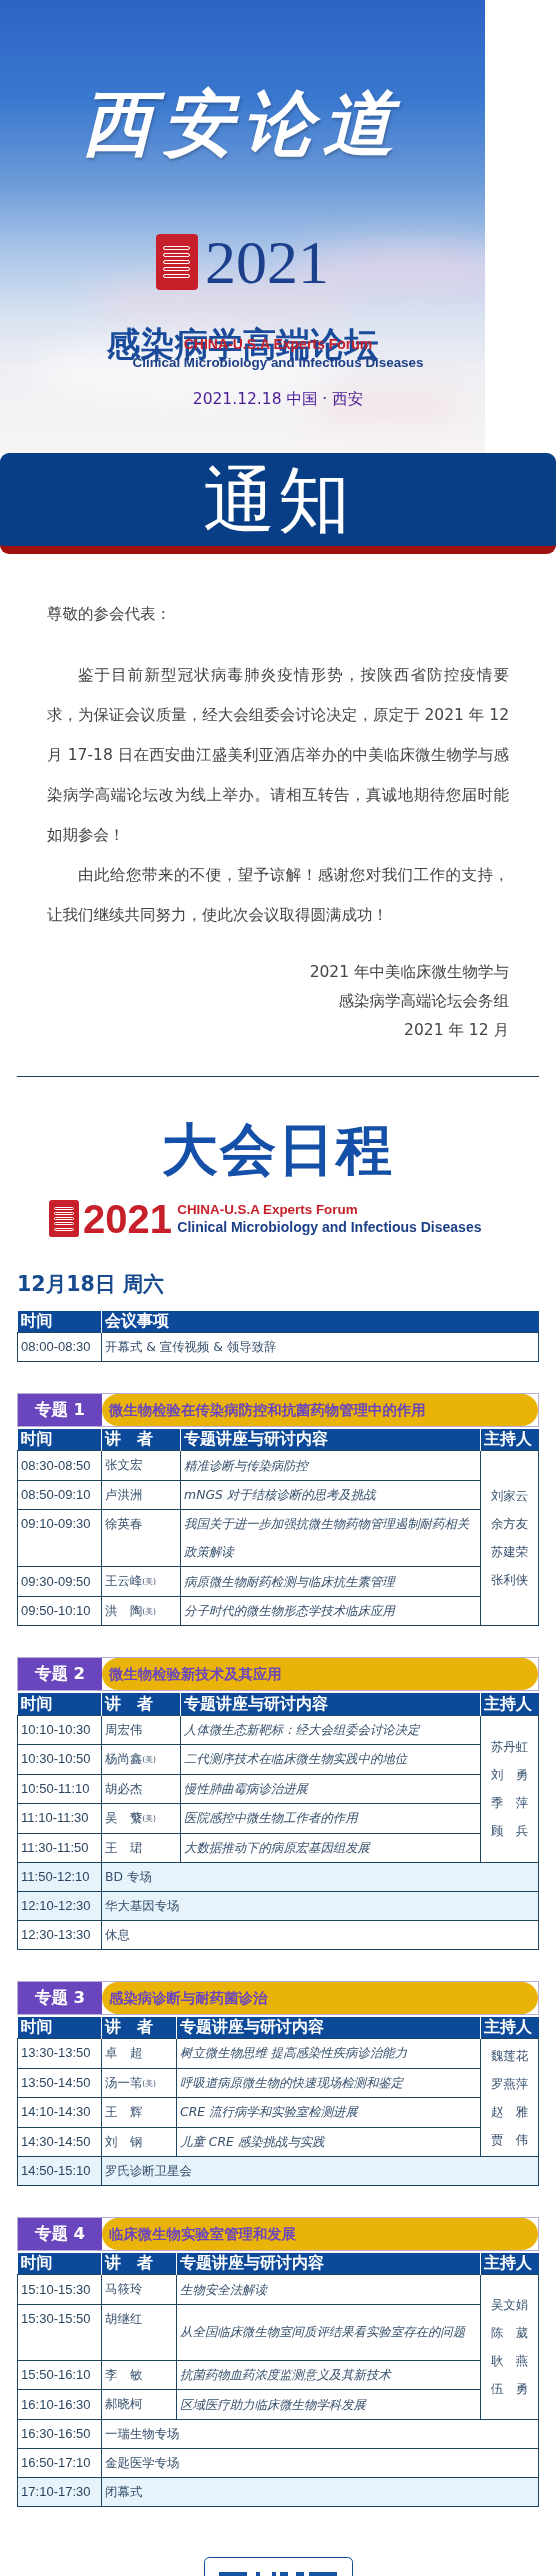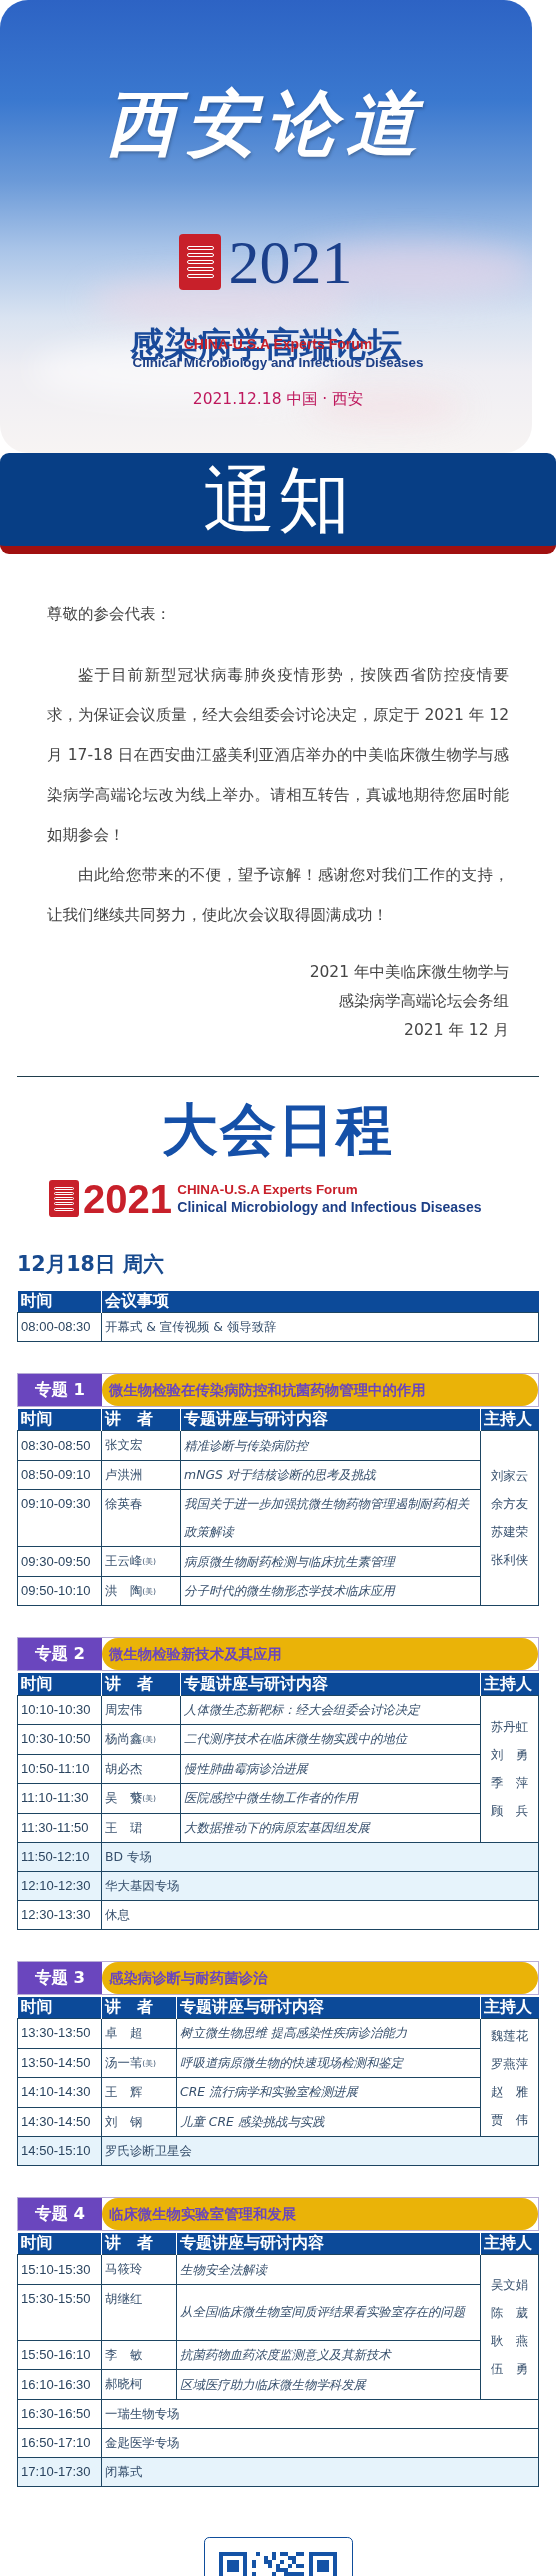--- a/index.html
+++ b/index.html
@@ -1,23 +1,22 @@
 <!DOCTYPE html>
 <html style="font-size:8.2px"><head>
 <meta charset="utf-8">
 <style>
   * { box-sizing: border-box; margin: 0; padding: 0; }
   html, body { width: 556px; background: #ffffff; }
   body { font-family: "DejaVu Sans", "Liberation Sans", sans-serif; color: #3a3f4a; }
 
   
   .hero {
-    position: relative; width: 532px; height: 453px; overflow: hidden;
+    position: relative; width: 485px; height: 453px; overflow: hidden;
     background: linear-gradient(180deg, #2d63c4 0%, #3a78cf 22%, #6b9ad8 40%, #a9c4e8 55%, #d9e3f1 70%, #efeef3 82%, #f7f4f3 100%);
-    border-radius: 28px;
   }
   .hero .cloud { position: absolute; border-radius: 50%; filter: blur(15.5px); opacity: .55; }
   .hero .c1 { left: 88px; top: 278px; width: 268px; height: 46px; background: #f2d9e6; }
   .hero .c2 { left: 289px; top: 242px; width: 247px; height: 57px; background: #efd7e8; }
   .hero .c3 { left: 31px; top: 340px; width: 309px; height: 62px; background: #ffffff; }
   .hero .c4 { left: 309px; top: 392px; width: 155px; height: 31px; background: #f3d9df; }
   .calligraphy {
     position: absolute; left: 0; right: 0; top: 77px; text-align: center;
     font-family: "DejaVu Serif", serif; font-size: 71px; color: #ffffff; font-style: italic;
     letter-spacing: 9.3px; text-shadow: 1px 2.1px 3.1px rgba(0,0,0,.25); font-weight: bold;
@@ -29,38 +28,38 @@
   }
   .seal span { display: block; width: 27px; height: 4.1px; border: 1.5px solid #fff; border-radius: 2.6px; }
   .hero-year { font-family: "Liberation Serif", "DejaVu Serif", serif; font-size: 62px; color: #1b3f8a; line-height: 1; }
   .hero-title {
     position: absolute; left: 0; right: 0; top: 317px; text-align: center; color: #1a4a9a;
     font-family: "DejaVu Serif", serif; font-weight: bold; font-size: 34px; line-height: 54px;
   }
   .hero-en { position: absolute; left: 0; right: 0; text-align: center; font-family: "Liberation Sans", sans-serif; font-weight: bold; }
   .hero-en.red { top: 457px; font-size: 14px; color: #c8202a; }
   .hero-en.blue { top: 474px; font-size: 13.4px; color: #1d3f86; }
-  .hero-date { position: absolute; left: 0; right: 0; top: 515px; text-align: center; color: #be185d; font-size: 15.5px; }
+  .hero-date { position: absolute; left: 0; right: 0; top: 515px; text-align: center; color: #4c1d95; font-size: 15.5px; }
 
   
   .banner {
     width: 556px; height: 101px; background: #073e85; border-bottom: 8.2px solid #a0100f;
     display: flex; align-items: center; justify-content: center; border-radius: 9px;
   }
   .banner-title { color: #ffffff; font-family: "DejaVu Serif", serif; font-size: 72px; letter-spacing: 3.1px; line-height: 1; }
 
   .notice { padding: 40px 47px 0 47px; color: #444; font-size: 15.5px; line-height: 40px; }
   .notice .salutation { margin-bottom: 20.6px; }
   .notice p.para { text-indent: 2em; text-align: justify; }
   .signature { text-align: right; padding: 0 47px; margin-top: 23px; font-size: 15.5px; line-height: 29px; color: #444; }
 
   .divider { margin: 31px 17px 0 17px; height: 1.5px; background: #1f3d4c; }
 
   
-  .agenda-title { text-align: center; margin-top: 24px; color: #1550a8; font-family: "DejaVu Serif", serif; font-size: 56px; font-weight: bold; letter-spacing: 2.1px; line-height: 1; }
+  .agenda-title { text-align: center; margin-top: 44px; color: #1550a8; font-family: "DejaVu Serif", serif; font-size: 56px; font-weight: bold; letter-spacing: 2.1px; line-height: 1; }
   .forum-logo { display: flex; align-items: center; margin: 21.6px 0 0 49px; }
   .forum-logo .seal { width: 30px; height: 37px; border-radius: 3.1px; gap: 2.1px; padding: 3.1px 0; }
   .forum-logo .seal span { width: 19.6px; height: 3.1px; border-width: 1px; }
   .forum-logo .yr { color: #c8202a; font-family: "Liberation Sans", sans-serif; font-size: 40px; font-weight: bold; margin: 0 5.2px 0 4.1px; line-height: 1; }
   .forum-logo .en { font-family: "Liberation Sans", sans-serif; font-weight: bold; line-height: 17.5px; }
   .forum-logo .en .r { color: #c8202a; font-size: 13.4px; }
   .forum-logo .en .b { color: #1d3f86; font-size: 14px; }
 
   .day-heading { margin: 31px 0 0 17px; color: #184a8e; font-size: 20.6px; font-weight: bold; }
 

